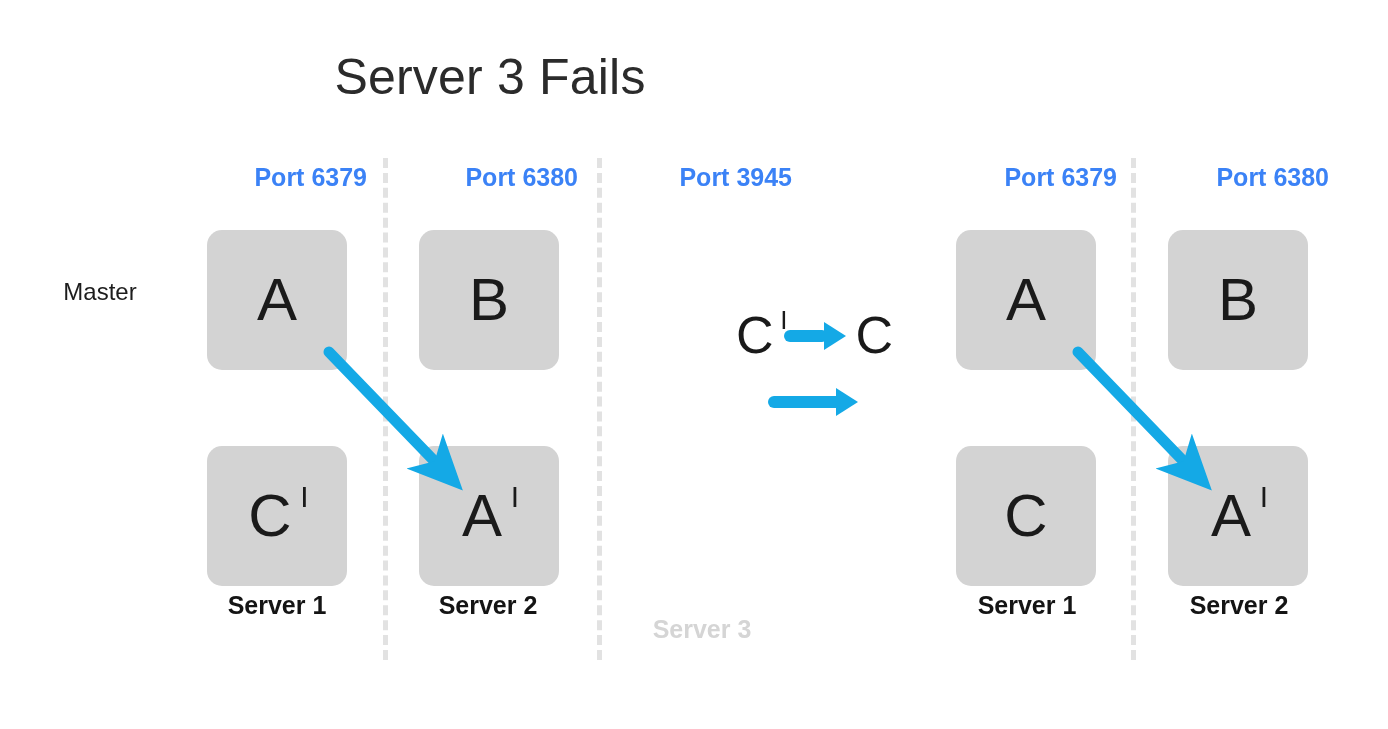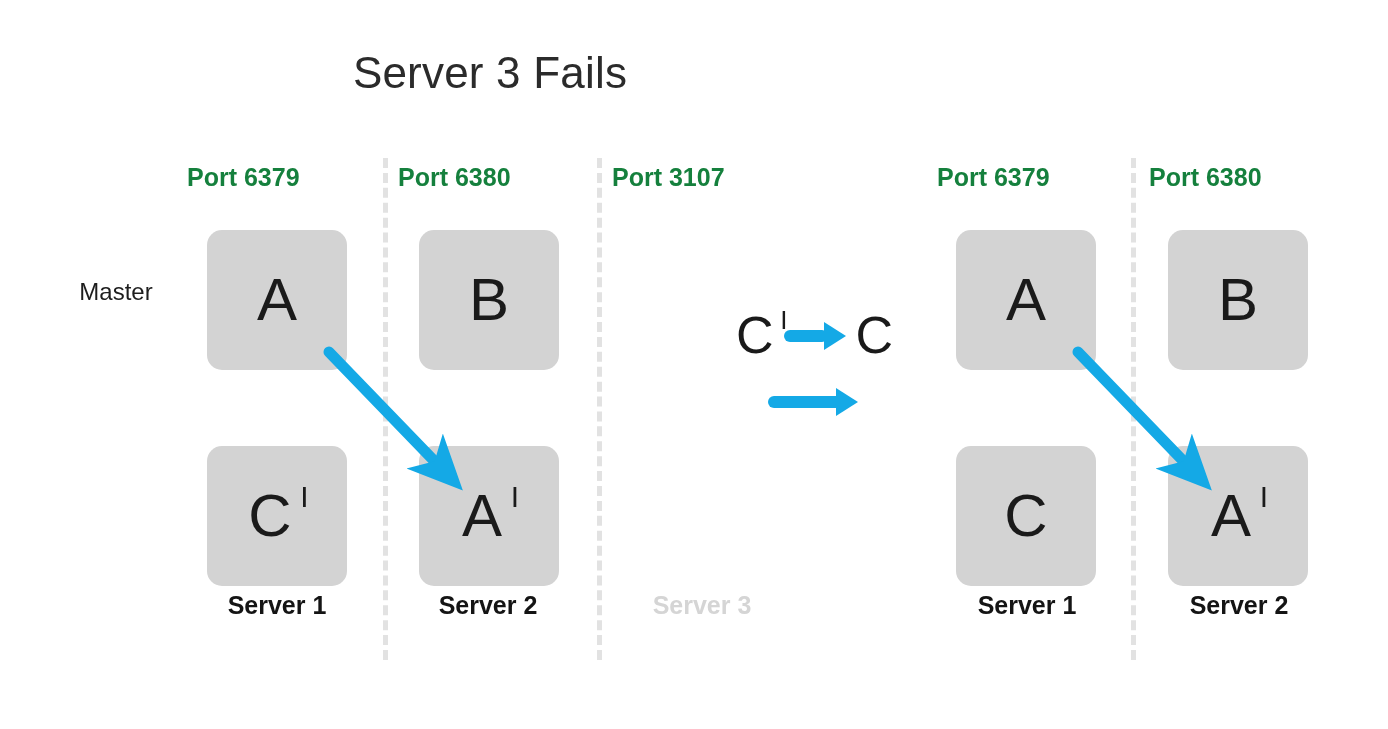--- a/index.html
+++ b/index.html
@@ -19,65 +19,64 @@
     overflow: hidden;
   }
 
   
   .title {
     position: absolute;
     left: 0;
     top: 48px;
     width: 980px;
     text-align: center;
-    font-size: 44px;
+    font-size: 50px;
     font-weight: 400;
     color: #2b2b2b;
     letter-spacing: 0.2px;
     white-space: nowrap;
   }
 
   
   .row-label {
     position: absolute;
     left: 0;
     width: 200px;
     text-align: center;
     font-size: 24px;
     font-weight: 400;
     color: #1d1d1d;
-    padding-left: 16px;
   }
   .row-label.master  { top: 278px; }
   .row-label.replica { top: 498px; }
 
   
   .port-label {
     position: absolute;
     top: 163px;
     width: 180px;
-    text-align: left;
+    text-align: right;
     font-size: 25px;
     font-weight: 700;
-    color: #15803d;
+    color: #3b82f6;
     white-space: nowrap;
   }
 
   
   .server-label {
     position: absolute;
     top: 591px;
     width: 180px;
     text-align: center;
     font-size: 25px;
     font-weight: 700;
     color: #141414;
     white-space: nowrap;
   }
-  .server-label.failed { color: #d5d5d5; }
+  .server-label.failed { color: #d5d5d5; margin-top: 24px; }
 
   
   .divider {
     position: absolute;
     top: 158px;
     width: 0;
     height: 502px;
     border-left: 5px dashed #e2e2e2;
   }
 
@@ -183,21 +182,21 @@
 <body>
 
 <div id="stage">
 
   <div class="title">Server 3 Fails</div>
 
   <div class="row-label master">Master</div>
 
   <div class="port-label" style="left:187px;">Port 6379</div>
   <div class="port-label" style="left:398px;">Port 6380</div>
-  <div class="port-label" style="left:612px;">Port 3107</div>
+  <div class="port-label" style="left:612px;">Port 3945</div>
 
   <div class="divider" style="left:383px;"></div>
   <div class="divider" style="left:597px;"></div>
 
   <div class="node" style="left:207px; top:230px;">
     <span class="node-text"><span>A</span></span>
   </div>
   <div class="node" style="left:419px; top:230px;">
     <span class="node-text"><span>B</span></span>
   </div>

